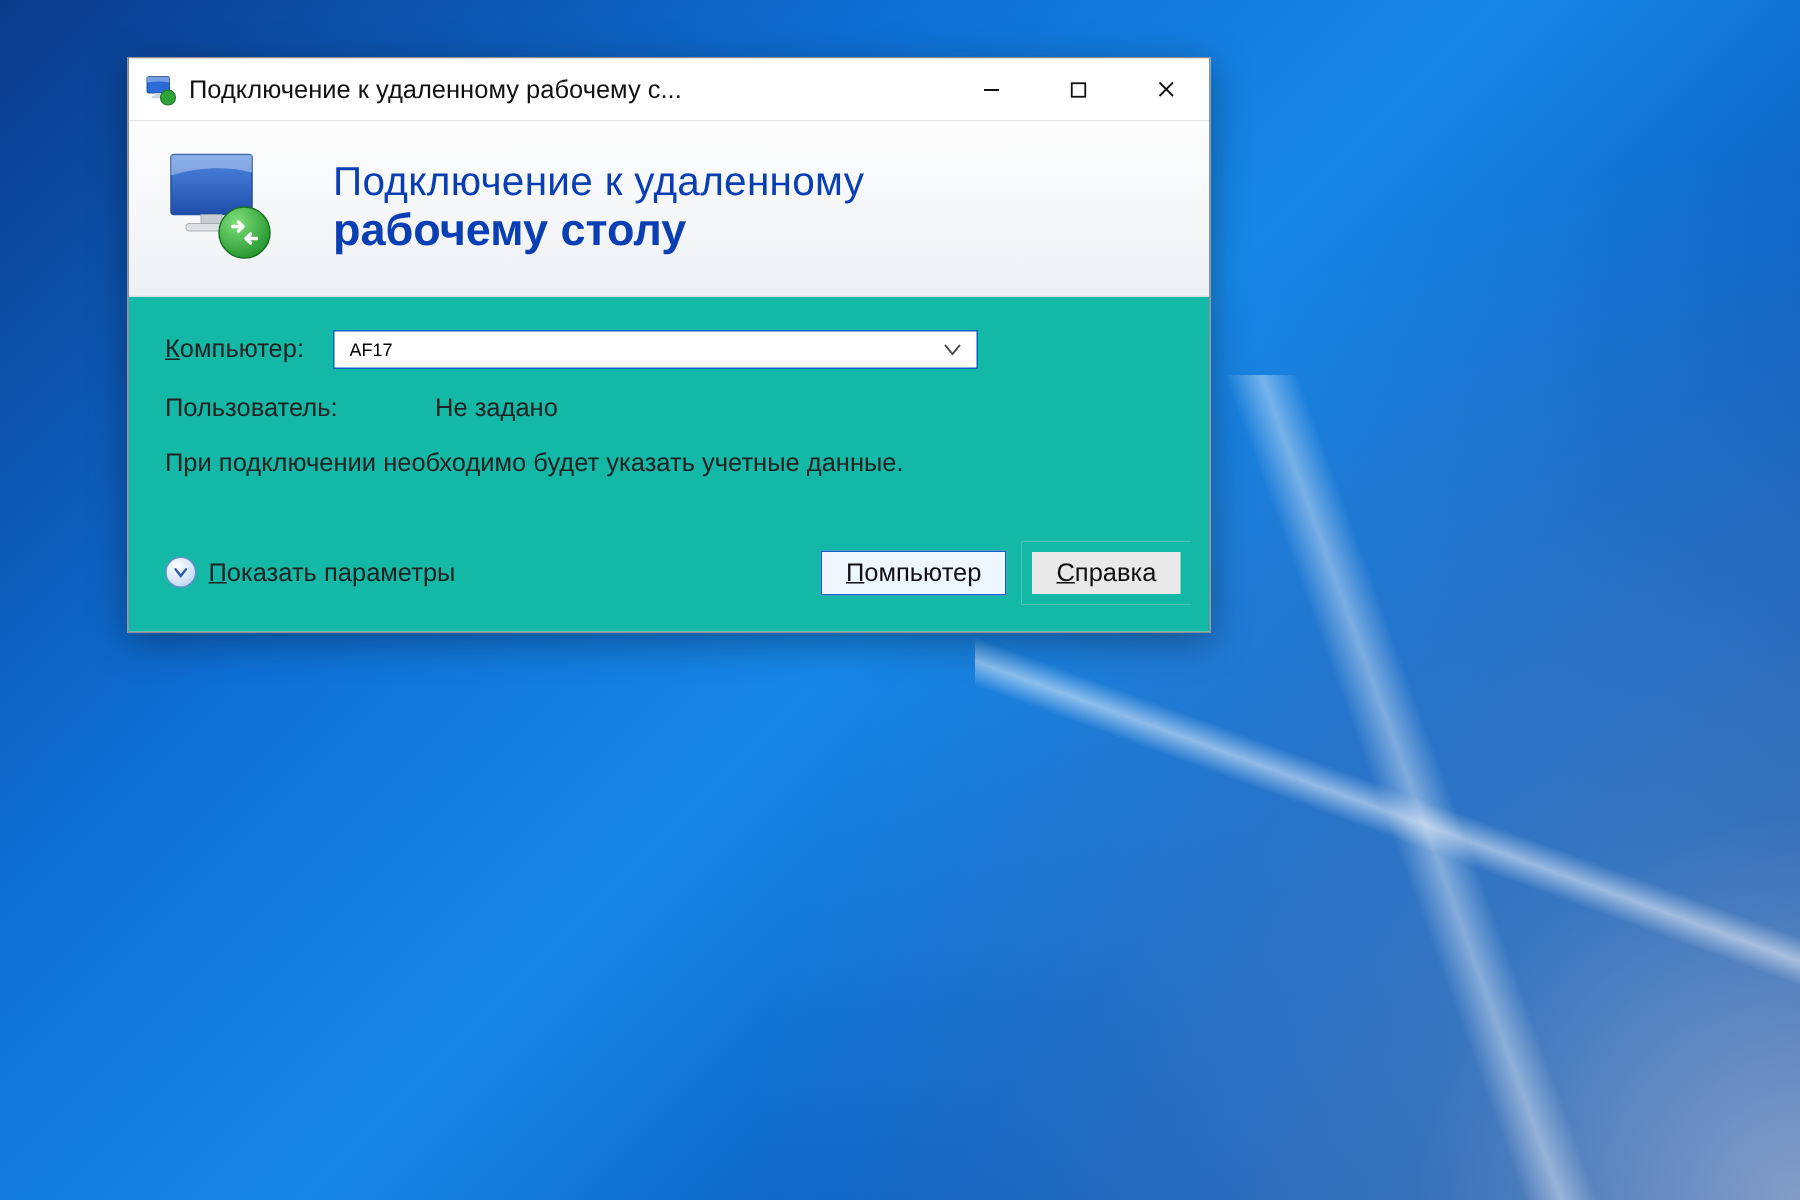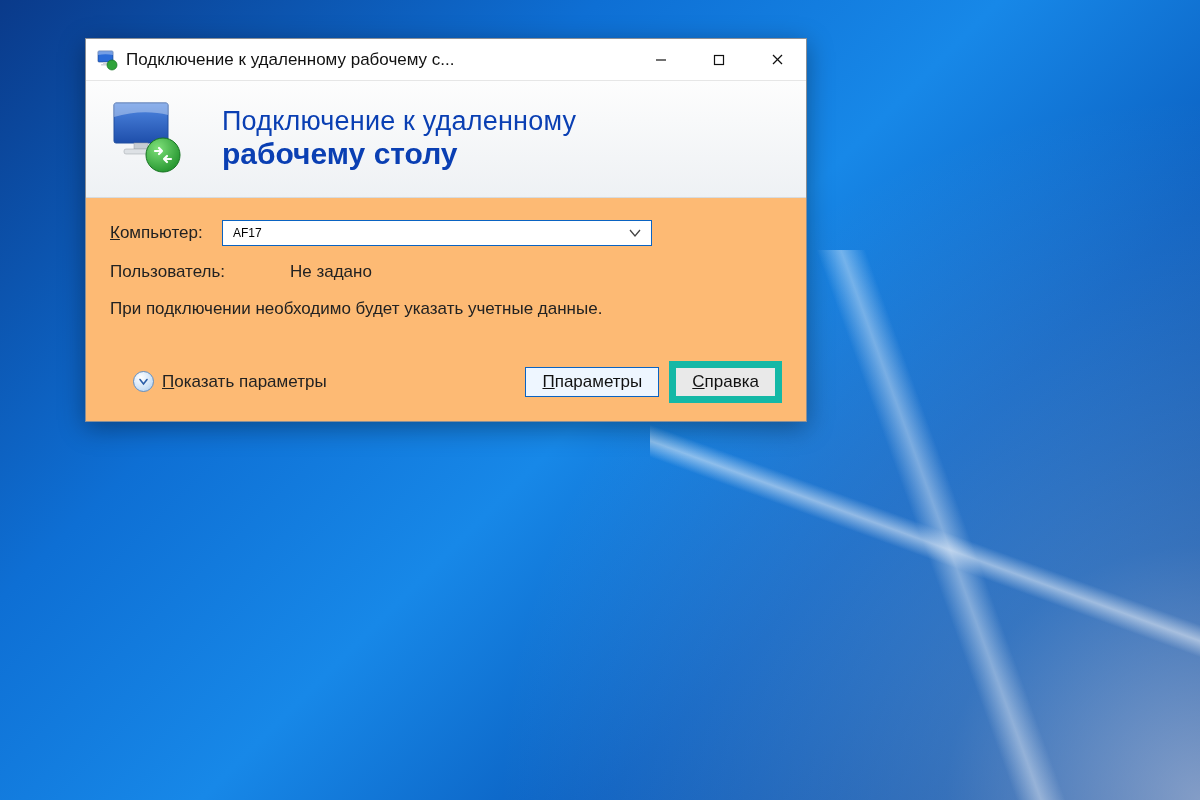--- a/index.html
+++ b/index.html
@@ -46,41 +46,41 @@
 .banner {
   display: flex; align-items: center; gap: 36px;
   padding: 18px 22px 20px 22px;
   background: linear-gradient(#fdfdfd, #eef1f4);
   border-bottom: 1px solid #d6dbe0;
 }
 .banner-icon { width: 78px; height: 78px; flex: 0 0 auto; position: relative; }
 .banner-text .line1 { color: #0a3fb3; font-size: 27px; font-weight: 400; letter-spacing: .2px; }
 .banner-text .line2 { color: #0a3fb3; font-size: 30px; font-weight: 700; }
 
-.body-area { background: #fdba74; padding: 22px 24px 18px 24px; }
+.body-area { background: #14b8a6; padding: 22px 12px 18px 24px; }
 .row { display: flex; align-items: center; margin-bottom: 16px; }
 .row .label { color: #222; font-size: 17px; }
 .row .label .ul { text-decoration: underline; }
 .computer-row .label { width: 112px; }
 .computer-input-wrap {
   position: relative; width: 430px;
   border: 1.5px solid #0a63c2; background: #fff;
   display: flex; align-items: center;
 }
 .computer-input {
   flex: 1; border: none; outline: none; background: transparent;
   font-size: 12px; padding: 5px 10px; font-family: inherit;
 }
 .combo-arrow { width: 32px; height: 100%; display: flex; align-items: center; justify-content: center; }
 .user-row .label { width: 150px; }
 .user-row .value { color: #222; font-size: 17px; margin-left: 30px; }
 .info-text { color: #222; font-size: 17px; line-height: 1.35; margin: 6px 0 40px 0; max-width: 520px; }
 
 .footer-row { display: flex; align-items: center; }
-.expand-toggle { display: flex; align-items: flex-end; gap: 8px; margin-left: 23px; }
+.expand-toggle { display: flex; align-items: flex-end; gap: 8px; }
 .expand-icon {
   width: 21px; height: 21px; border-radius: 50%;
   border: 1px solid #5f90c8;
   background: radial-gradient(circle at 35% 30%, #fff, #cfe3f7 60%, #a9c8ea);
   display: flex; align-items: center; justify-content: center;
 }
 .expand-label { color: #222; font-size: 17px; }
 .expand-label .ul { text-decoration: underline; }
 .footer-row .spacer { flex: 1; }
 .btn {
@@ -203,21 +203,21 @@
           <svg width="11" height="11">
               <path d="M2 3.5 L5.5 8 L9 3.5" fill="none" stroke="#2b5ea8" stroke-width="1.6" stroke-linecap="round"></path>
             </svg>
         </div>
         <div class="expand-label">
           <span class="ul">П</span><span>оказать параметры</span>
         </div>
       </div>
       <div class="spacer"></div>
       <button class="btn primary">
-        <span class="ul">П</span><span>параметры</span>
+        <span class="ul">П</span><span>омпьютер</span>
       </button>
       <button class="btn">
         <span class="ul">С</span><span>правка</span>
       </button>
     </div>
 
   </div>
 </div>
 
 </body></html>

